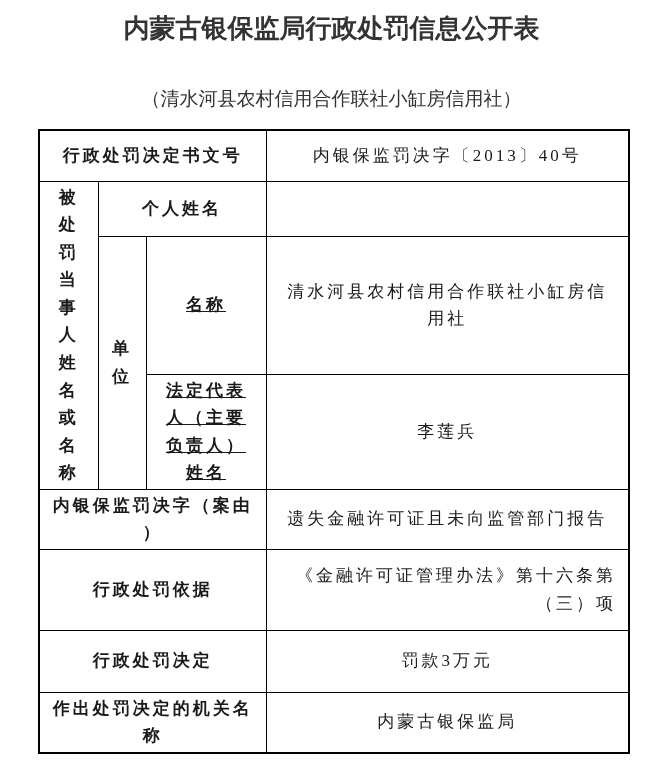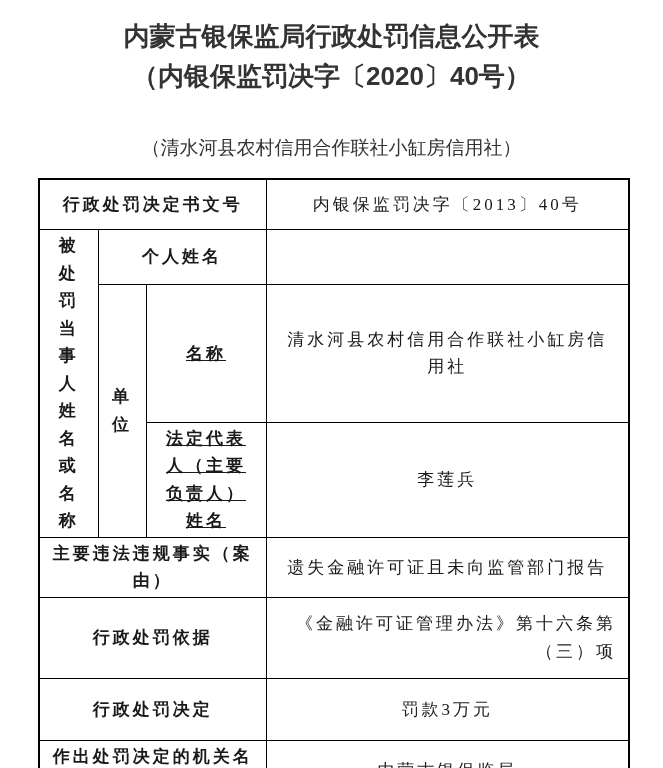--- a/index.html
+++ b/index.html
@@ -8,21 +8,21 @@
     background: #ffffff;
   }
   body {
     width: 663px;
     height: 768px;
     overflow: hidden;
     font-family: "Liberation Serif", "DejaVu Serif", serif;
     color: #1a1a1a;
   }
   .doc-title {
-    margin-top: 16px;
+    margin-top: 8px;
     text-align: center;
     font-family: "Liberation Sans", "DejaVu Sans", sans-serif;
     font-weight: bold;
     font-size: 26px;
     line-height: 1.55;
     color: #333333;
   }
   .doc-subtitle {
     margin-top: 38px;
     text-align: center;
@@ -70,21 +70,20 @@
   td.col-c {
     padding: 2px 8px;
     text-decoration: underline;
   }
 </style>
 </head>
 <body>
 
 <div class="doc-title">
   <div>内蒙古银保监局行政处罚信息公开表</div>
-  <div>（内银保监罚决字〔2020〕40号）</div>
 </div>
 
 <div class="doc-subtitle">（清水河县农村信用合作联社小缸房信用社）</div>
 
 <table class="penalty">
   <colgroup>
     <col style="width:59px">
     <col style="width:48px">
     <col style="width:120px">
     <col style="width:363px">
@@ -102,21 +101,21 @@
     <tr style="height:56px">
       <td class="lbl unit-group" rowspan="2">单位</td>
       <td class="lbl col-c">名称</td>
       <td class="val">清水河县农村信用合作联社小缸房信用社</td>
     </tr>
     <tr style="height:86px">
       <td class="lbl col-c">法定代表人（主要负责人）姓名</td>
       <td class="val">李莲兵</td>
     </tr>
     <tr style="height:60px">
-      <td class="lbl" colspan="3">主要违法违规事实（案由）</td>
+      <td class="lbl" colspan="3">内银保监罚决字（案由）</td>
       <td class="val">遗失金融许可证且未向监管部门报告</td>
     </tr>
     <tr style="height:81px">
       <td class="lbl" colspan="3">行政处罚依据</td>
       <td class="val-left">《金融许可证管理办法》第十六条第（三）项</td>
     </tr>
     <tr style="height:62px">
       <td class="lbl" colspan="3">行政处罚决定</td>
       <td class="val">罚款3万元</td>
     </tr>

